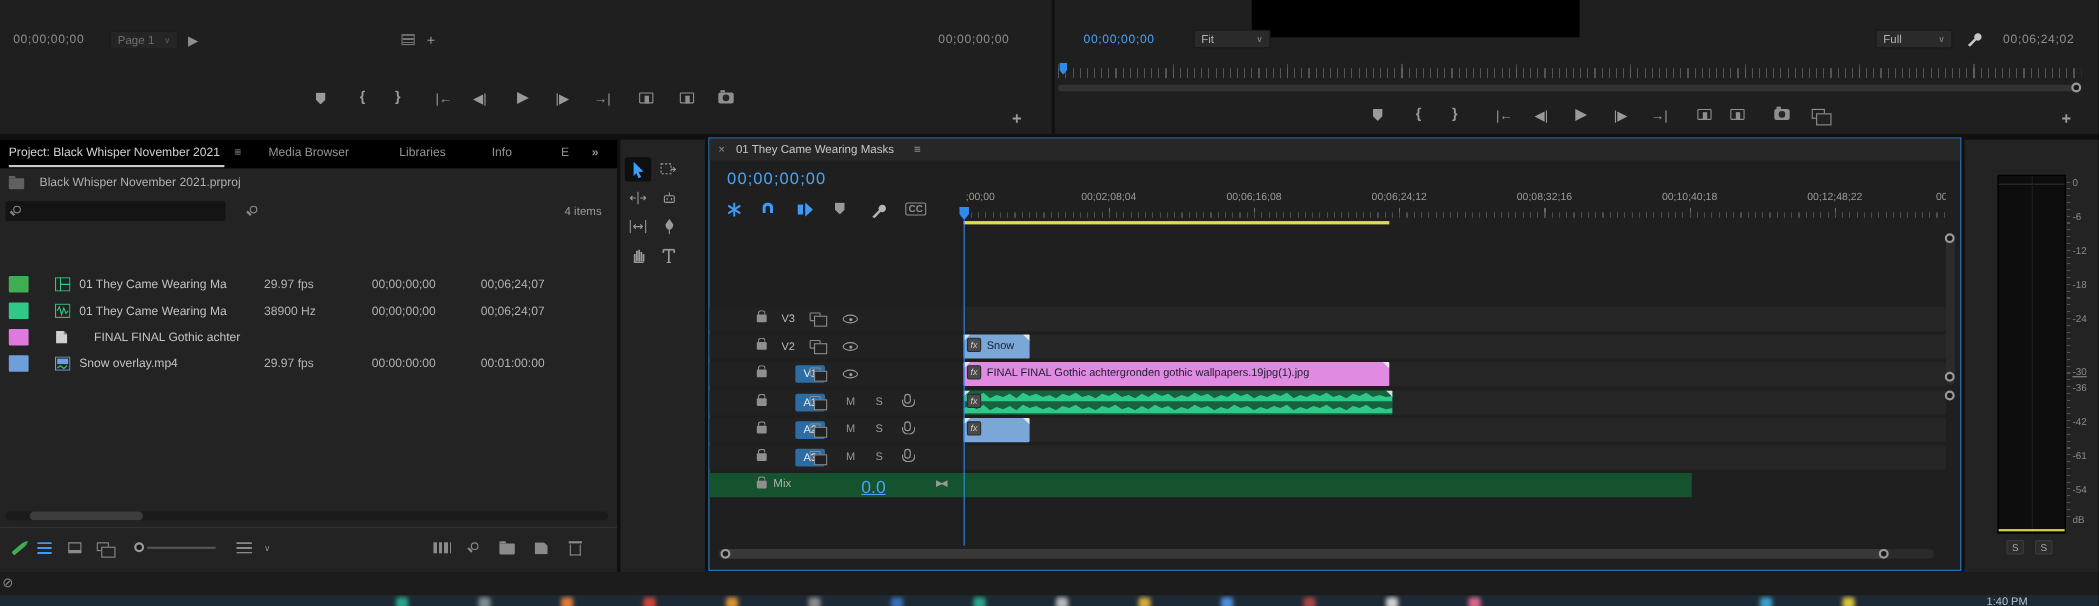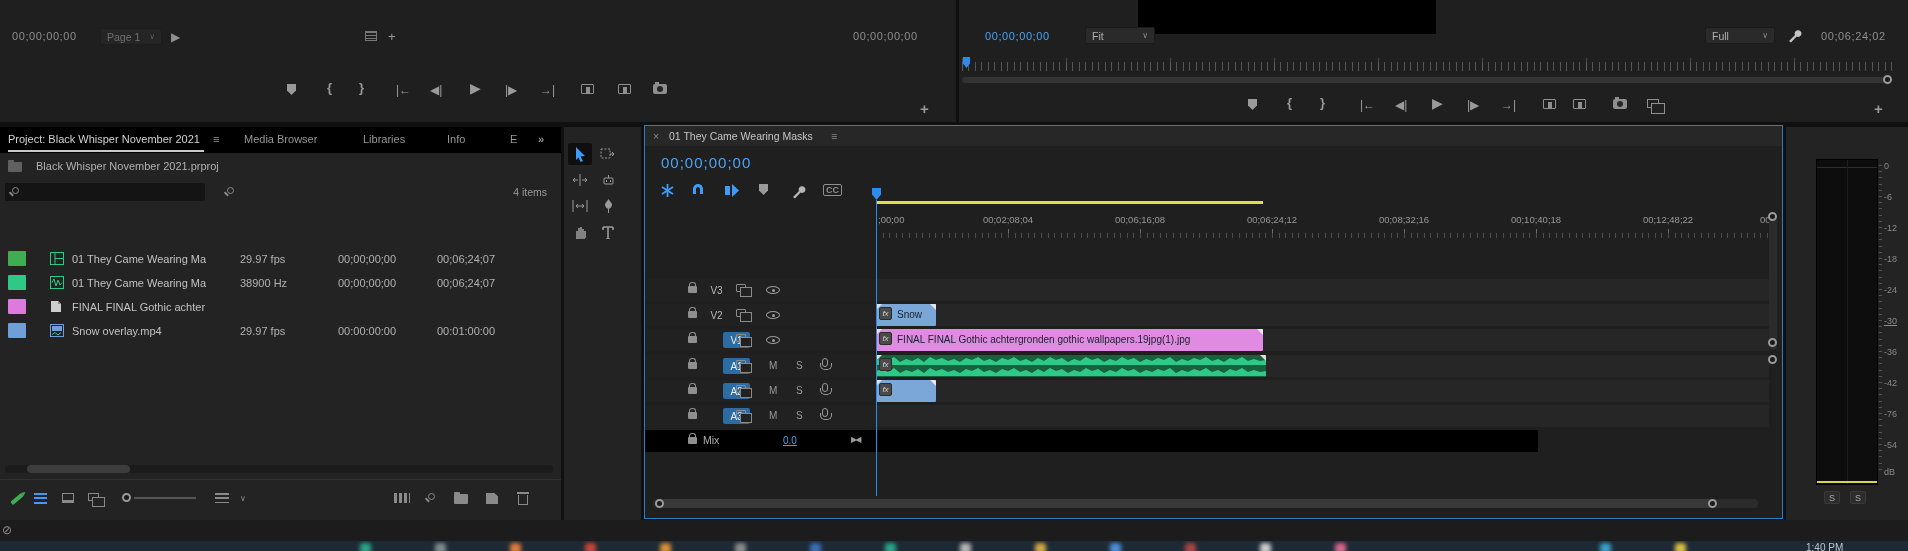--- a/index.html
+++ b/index.html
@@ -96,21 +96,21 @@
   .tool svg { display:block; }
 
   
   #timeline-panel { left:644px; top:125px; width:1139px; height:394px; background:#1f1f1f; border:1px solid #2a7fc9; }
   #tl-tabbar { position:absolute; left:0; top:0; width:100%; height:20px; background:#272727; font-size:10.5px; color:#c6c6c6; }
   #tl-timecode { position:absolute; left:16px; top:28px; font-size:15px; letter-spacing:1px; color:#4aa3f5; }
   .tl-toolicon { position:absolute; top:58px; }
   .ic-magnet { width:10px; height:10px; border:3px solid #3f9bfa; border-top:none; border-radius:0 0 7px 7px; transform:rotate(180deg); }
   .cc-badge { font-size:9px; font-weight:bold; color:#8f8f8f; border:1px solid #8f8f8f; border-radius:2px; padding:0px 2px; }
 
-  #tl-ruler { position:absolute; left:231px; top:46px; width:893px; height:30px; overflow:hidden;margin-top:40px; }
+  #tl-ruler { position:absolute; left:231px; top:46px; width:893px; height:30px; overflow:hidden; }
   .rlabel { position:absolute; top:2px; font-size:9.5px; color:#9a9a9a; white-space:nowrap; transform:translateX(-50%); }
   .rlabel.first { transform:none; }
   #tl-ticks-minor { position:absolute; left:0; top:21px; width:100%; height:5px;
       background:repeating-linear-gradient(to right,#4d4d4d 0,#4d4d4d 1px,transparent 1px,transparent 6.6px); }
   #tl-ticks-major { position:absolute; left:0; top:17px; width:100%; height:9px;
       background:repeating-linear-gradient(to right,#6a6a6a 0,#6a6a6a 1px,transparent 1px,transparent 132px); }
   #work-area { position:absolute; left:231px; top:75px; width:387px; height:3px; background:#dede4a; }
   #playhead-head { position:absolute; left:227px; top:62px; width:9px; height:12px; background:#2d8ceb;
       clip-path:polygon(0 0,100% 0,100% 55%,50% 100%,0 55%); }
   #playhead-line { position:absolute; left:231px; top:74px; width:1px; height:296px; background:#2d8ceb; }
@@ -136,21 +136,21 @@
               border:1px solid #2c2c2c; border-radius:2px; font-size:8px; font-style:italic;
               display:flex; align-items:center; justify-content:center; }
   .clip .clabel { position:absolute; left:21px; top:5px; white-space:nowrap; }
   .clip::before { content:""; position:absolute; left:0; top:0; border-top:6px solid #efefef; border-right:6px solid transparent; opacity:.9; }
   .clip::after { content:""; position:absolute; right:0; top:0; border-top:6px solid #efefef; border-left:6px solid transparent; opacity:.9; }
   .wave { position:absolute; left:0; width:100%; height:10px; }
 
   #tl-hscroll-track { position:absolute; left:8px; top:373px; width:1105px; height:9px; background:#2b2b2b; border-radius:4px; }
   #tl-hscroll-thumb { position:absolute; left:4px; top:0; width:1058px; height:9px; background:#383838; border-radius:4px; }
   #tl-vscroll-track { position:absolute; left:1124px; top:88px; width:8px; height:136px; background:#2b2b2b; border-radius:4px; }
-  .mix-val { position:absolute; left:138px; top:5px; font-size:10px; color:#4aa3f5;text-decoration:underline; }
+  .mix-val { position:absolute; left:138px; top:5px; font-size:16px; color:#4aa3f5;text-decoration:underline; }
   .bowtie { position:absolute; left:206px; top:5px; font-size:8px; color:#9a9a9a; letter-spacing:-2px; }
 
   
   #meter-panel { left:1786px; top:127px; width:122px; height:393px; background:#232323; }
   #meter-bars { position:absolute; left:30px; top:32px; width:62px; height:326px; background:#0d0d0d; border:1px solid #000; }
   #meter-bars .mdiv { position:absolute; left:30px; top:0; width:1px; height:100%; background:#1e1e1e; }
   #meter-bars .mhead { position:absolute; left:0; top:0; width:100%; height:8px; border-bottom:1px solid #2e2e2e; }
   #meter-bars .myellow { position:absolute; left:0; bottom:1px; width:100%; height:2px; background:#d6d642; }
   .mtick-label { position:absolute; left:98px; font-size:9px; color:#8a8a8a; }
   #mticks { position:absolute; left:93px; top:38px; width:3px; height:308px;
@@ -269,21 +269,21 @@
       <span class="swatch" style="background: rgb(47, 201, 135);"></span>
       <svg class="rowicon" width="14" height="13" viewBox="0 0 14 13">
         <rect x="0.5" y="0.5" width="13" height="12" fill="none" stroke="#2fc987"></rect>
           <polyline points="2,6.5 4,3 6,10 8,4 10,9 12,6.5" fill="none" stroke="#2fc987"></polyline>
       </svg>
       <span class="cell c-name">01 They Came Wearing Ma</span>
       <span class="cell c-fps">38900 Hz</span>
       <span class="cell c-start">00;00;00;00</span>
       <span class="cell c-end">00;06;24;07</span>
     </div>
-    <div class="bin-row" style="top:168px;">
+    <div class="bin-row" style="top:168px;text-align:center;">
       <span class="swatch" style="background: rgb(222, 121, 222);"></span>
       <svg class="rowicon" width="12" height="13" viewBox="0 0 12 13">
         <path d="M1 1 h7 l3 3 v8 h-10 z" fill="#cfcfcf"></path>
           <path d="M8 1 l3 3 h-3 z" fill="#8a8a8a"></path>
       </svg>
       <span class="cell c-name">FINAL FINAL Gothic achter</span>
       <span class="cell c-fps"></span>
       <span class="cell c-start"></span>
       <span class="cell c-end"></span>
     </div>
@@ -466,21 +466,21 @@
         <span class="tlock"></span>
         <span class="tlabel targeted">A3</span>
         <span class="tsync"></span>
         <span class="tms" style="left:124px;">M</span>
         <span class="tms" style="left:151px;">S</span>
         <span class="tmic"></span>
       </div>
       <div class="trk-lane"></div>
     </div>
     <div class="trk" style="top:304px;height:20px;">
-      <div class="trk-head" style="width:893px;background:#000000;">
+      <div class="trk-head" style="width:893px;background:#14532d;">
         <span class="tlock"></span>
         <span style="position:absolute;left:58px;top:4px;font-size:10.5px;color:#b0b0b0;">Mix</span>
         <span class="mix-val">0.0</span>
         <span class="bowtie">▶◀</span>
       </div>
     </div>
 
     <div class="clip" style="left: 231px; top: 178px; width: 60px; background: rgb(123, 166, 216);">
       <span class="fx">fx</span>
       <span class="clabel">Snow</span>
@@ -521,24 +521,24 @@
       <div class="mhead"></div>
       <div class="mdiv"></div>
       <div class="myellow"></div>
     </div>
     <div id="mticks"></div>
     <span class="mtick-label" style="top:34px;">0</span>
     <span class="mtick-label" style="top:65px;">-6</span>
     <span class="mtick-label" style="top:96px;">-12</span>
     <span class="mtick-label" style="top:127px;">-18</span>
     <span class="mtick-label" style="top:158px;">-24</span>
-    <span class="mtick-label" style="top:189px;text-decoration:underline;">-30</span>
+    <span class="mtick-label" style="top:206px;text-decoration:underline;">-30</span>
     <span class="mtick-label" style="top:220px;">-36</span>
     <span class="mtick-label" style="top:251px;">-42</span>
-    <span class="mtick-label" style="top:282px;">-76</span>
+    <span class="mtick-label" style="top:282px;">-61</span>
     <span class="mtick-label" style="top:313px;">-54</span>
     <span class="mtick-label" style="top:340px;">dB</span>
     <span class="sbtn" style="left:38px;">S</span>
     <span class="sbtn" style="left:64px;">S</span>
   </div>
 
   <div id="status-strip">
     <span style="position:absolute;left:2px;top:3px;font-size:12px;color:#8a8a8a;">⊘</span>
   </div>
   <div id="taskbar">

